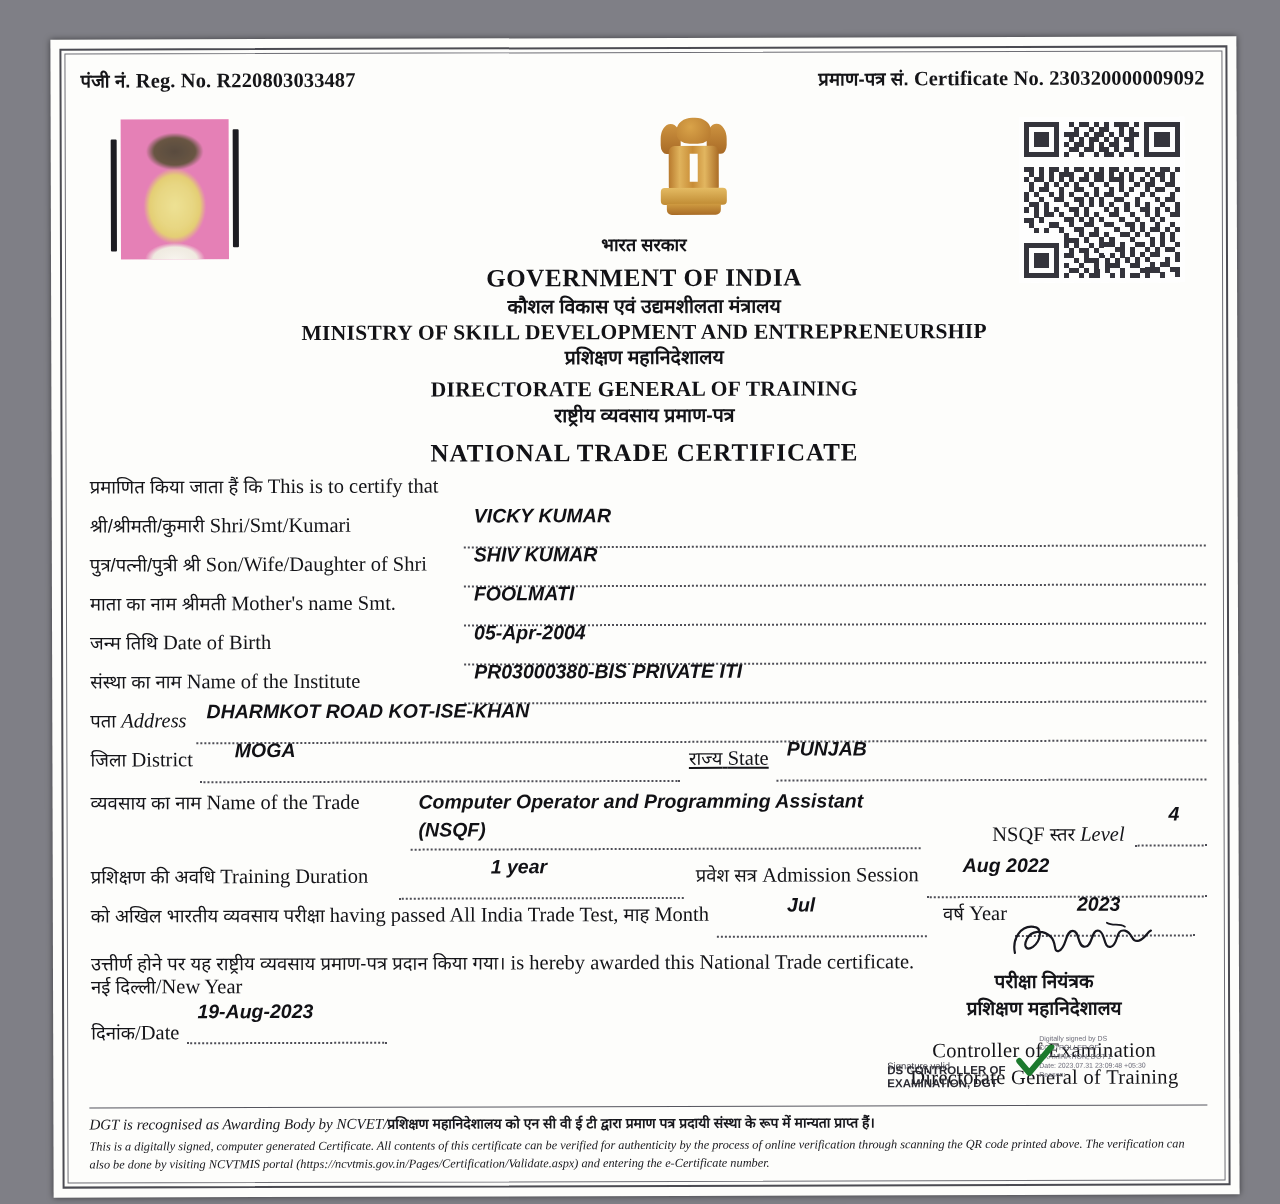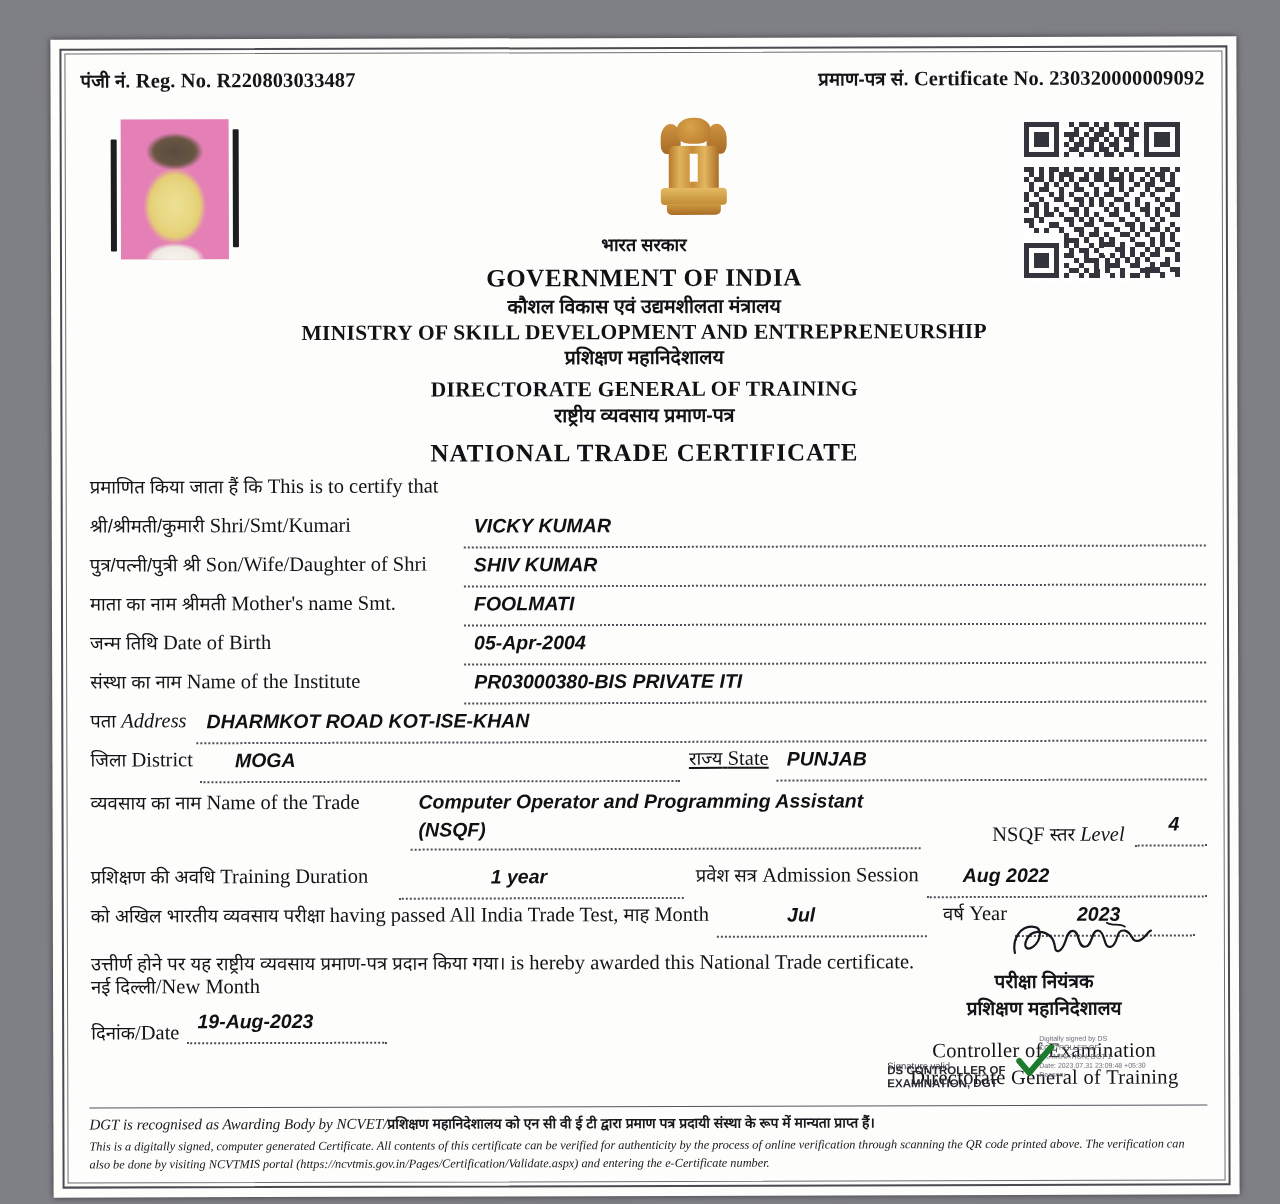--- a/index.html
+++ b/index.html
@@ -165,21 +165,21 @@
     position: relative;
     flex: 1 1 auto;
     align-self: flex-end;
     border-bottom: 2px dotted #4e4e56;
     margin-left: 8px;
     min-height: 28px;
   }
   .val {
     position: absolute;
     left: 10px;
-    bottom: 9px;
+    bottom: 19px;
     font-family: "Liberation Sans", sans-serif;
     font-style: italic;
     font-weight: bold;
     font-size: 19.5px;
     white-space: nowrap;
     color: #111115;
   }
   .val.narrowpad { left: 6px; margin-left: 28px; }
 
   
@@ -782,21 +782,21 @@
 
       <div id="awarded-line">
         <span class="dv" style="font-family:'Liberation Sans',sans-serif;font-size:18.5px">उत्तीर्ण होने पर यह राष्ट्रीय व्यवसाय प्रमाण-पत्र प्रदान किया गया।</span>
         <span>is hereby awarded this National Trade certificate.</span>
       </div>
 
     </div>
 
     <div id="delhi-block">
       <div id="delhi-line">
-        <span class="dv" style="font-family:'Liberation Sans',sans-serif;font-size:18.5px">नई दिल्ली</span><span>/</span><span>New Month</span>
+        <span class="dv" style="font-family:'Liberation Sans',sans-serif;font-size:18.5px">नई दिल्ली</span><span>/</span><span>New Year</span>
       </div>
       <div id="date-line">
         <span>
           <span class="dv" style="font-family:'Liberation Sans',sans-serif;font-size:18.5px">दिनांक</span><span>/</span><span>Date</span>
         </span>
         <span id="date-fill">
           <span class="val">19-Aug-2023</span>
         </span>
       </div>
     </div>

